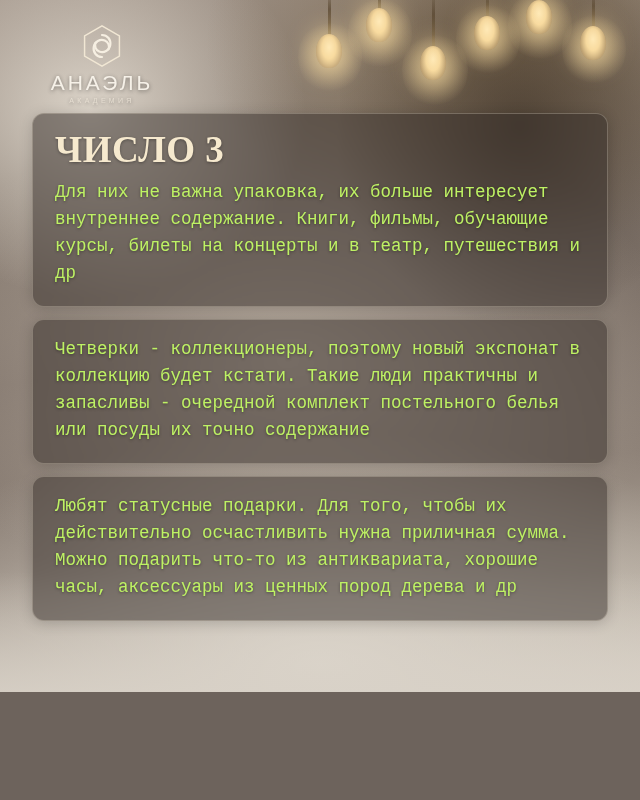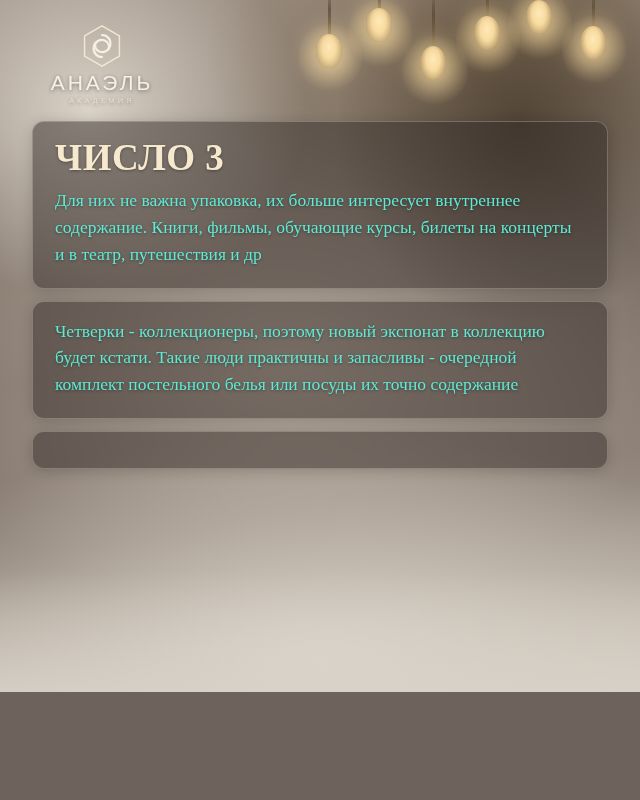--- a/index.html
+++ b/index.html
@@ -105,21 +105,21 @@
     letter-spacing: 3.3px;
     margin-top: 3px;
     color: #e7dfd2;
     opacity: 0.95;
   }
 
   
   .cards {
     position: absolute;
     left: 32px;
-    top: 121px;
+    top: 113px;
     width: 576px;
   }
   .card {
     position: relative;
     background: rgba(52,44,40,0.50);
     border: 1px solid rgba(226,216,198,0.30);
     border-radius: 12px;
     padding: 16px 22px 20px 22px;
     margin-bottom: 12px;
     backdrop-filter: blur(2px);
@@ -129,24 +129,24 @@
     font-family: "Liberation Serif", serif;
     font-size: 37px;
     line-height: 1.06;
     font-weight: 700;
     color: #f6e9ce;
     letter-spacing: 0.5px;
     margin: 0 0 10px 0;
     text-shadow: 0 1px 3px rgba(0,0,0,0.35);
   }
   .card-body {
-    font-family: Liberation Serif, serif;
+    font-family: Liberation Mono, monospace;
     font-size: 17.5px;
     line-height: 1.53;
-    color: #5eead4;
+    color: #bef264;
     margin: 0;
     text-shadow: 0 1px 3px rgba(0,0,0,0.4);
   }
 </style>
 </head>
 <body>
 
 <div class="poster">
 
   <div class="bg"></div>
@@ -195,17 +195,18 @@
     <div class="card">
       <h2 class="card-title">ЧИСЛО 3</h2>
       <p class="card-body">Для них не важна упаковка, их больше интересует внутреннее содержание. Книги, фильмы, обучающие курсы, билеты на концерты и в театр, путешествия и др</p>
     </div>
 
     <div class="card">
       <p class="card-body">Четверки - коллекционеры, поэтому новый экспонат в коллекцию будет кстати. Такие люди практичны и запасливы - очередной комплект постельного белья или посуды их точно содержание</p>
     </div>
 
     <div class="card">
+      <p class="card-body">Любят статусные подарки. Для того, чтобы их действительно осчастливить нужна приличная сумма. Можно подарить что-то из антиквариата, хорошие часы, аксессуары из ценных пород дерева и др</p>
     </div>
 
   </div>
 
 </div>
 
 </body></html>

